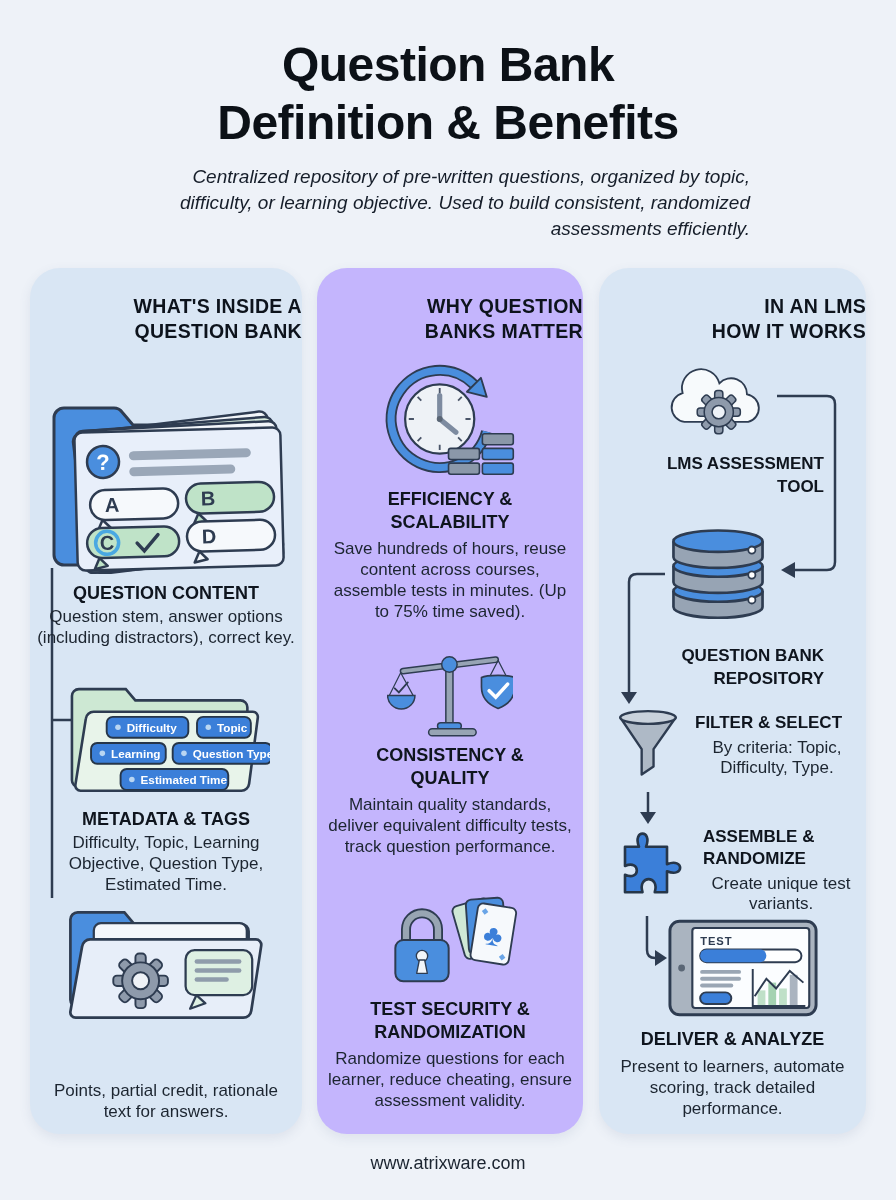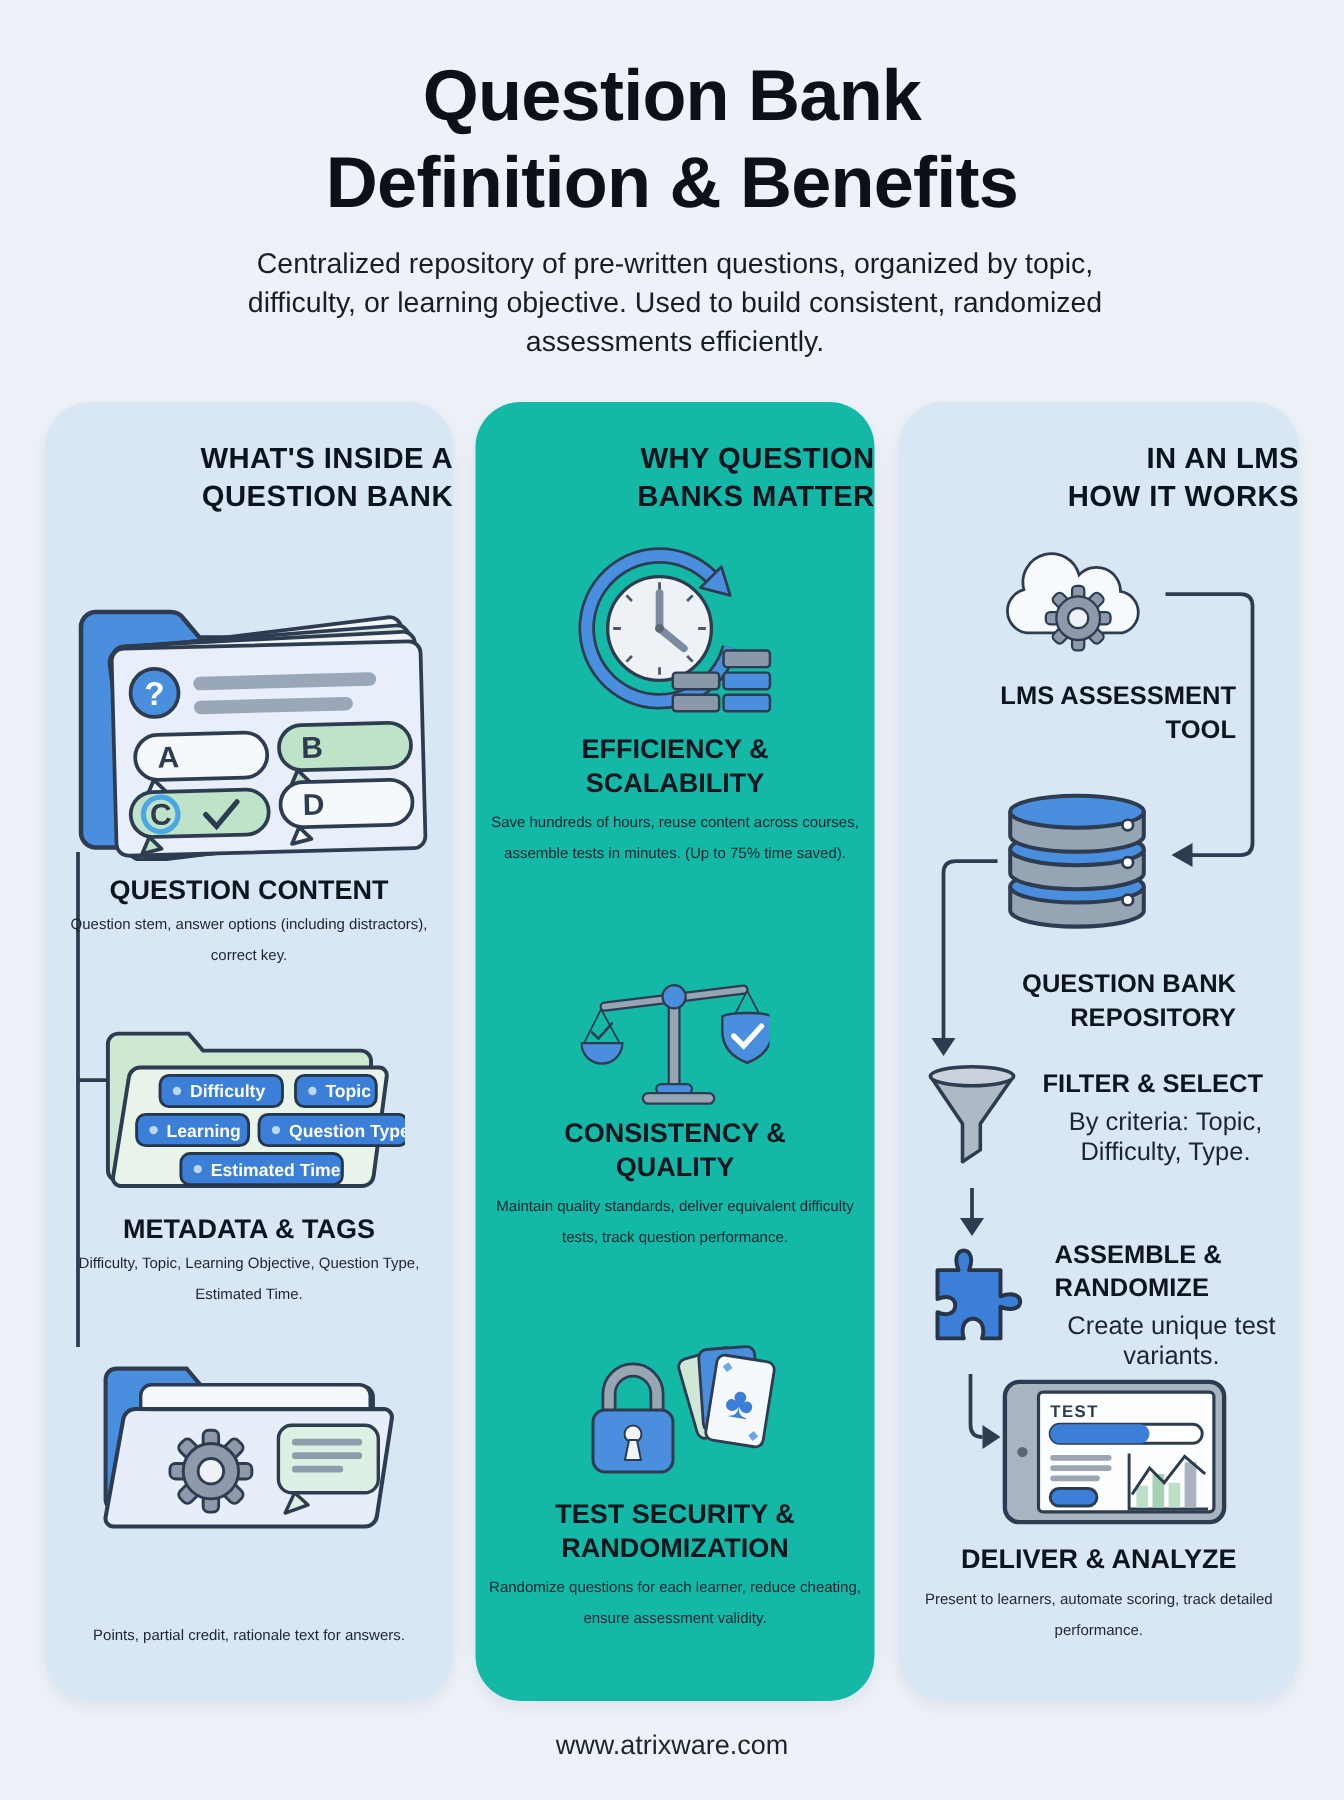--- a/index.html
+++ b/index.html
@@ -1,31 +1,31 @@
 <!DOCTYPE html>
 <html><head>
 <meta charset="utf-8">
 <style>
   html,body{margin:0;padding:0;background:#eef2f8;}
   .page{position:relative;width:896px;height:1200px;background:#eef2f8;overflow:hidden;
         font-family:"Liberation Sans",sans-serif;color:#10161f;}
   .title{position:absolute;top:36px;left:0;right:0;text-align:center;
          font-size:48px;font-weight:bold;line-height:58px;letter-spacing:-0.5px;color:#0c1117;}
-  .subtitle{position:absolute;top:164px;left:150px;right:146px;text-align:center;
-            font-size:19px;line-height:26px;color:#161e2a;}
+  .subtitle{position:absolute;top:164px;left:150px;right:146px;text-align:right;
+            font-size:19px;line-height:26px;color:#161e2a;font-style:italic;}
   .col{position:absolute;top:268px;height:866px;border-radius:30px;
        box-shadow:0 4px 12px rgba(70,90,130,0.10);}
   .col-left{left:30px;width:272px;background:#d9e6f4;}
-  .col-mid{left:317px;width:266px;background:#14b8a6;}
+  .col-mid{left:317px;width:266px;background:#c4b5fd;}
   .col-right{left:599px;width:267px;background:#d9e6f4;}
   .col-header{position:absolute;top:26px;left:0;right:0;text-align:right;
               font-size:19.5px;font-weight:bold;line-height:25px;letter-spacing:0.3px;color:#0d131c;}
   .sec-title{position:absolute;text-align:center;font-size:18px;font-weight:bold;
              line-height:23px;color:#0f151e;}
-  .sec-body{position:absolute;text-align:center;font-size:10px;line-height:21px;color:#1c2530;}
+  .sec-body{position:absolute;text-align:center;font-size:17px;line-height:21px;color:#1c2530;}
   .abs{position:absolute;}
   .icon text{font-family:"Liberation Sans",sans-serif;}
   .row-title{font-size:17px;font-weight:bold;line-height:22px;color:#0f151e;}
   .row-body{font-size:17px;line-height:20px;color:#1c2530;margin-top:4px;text-align:center;}
   .step-label{position:absolute;left:0;right:0;text-align:right;font-size:17px;
               font-weight:bold;line-height:23px;color:#0f151e;}
   .footer{position:absolute;top:1153px;left:0;right:0;text-align:center;
           font-size:18px;color:#1b2430;}
   .overlay{position:absolute;left:0;top:0;pointer-events:none;}
 </style>

